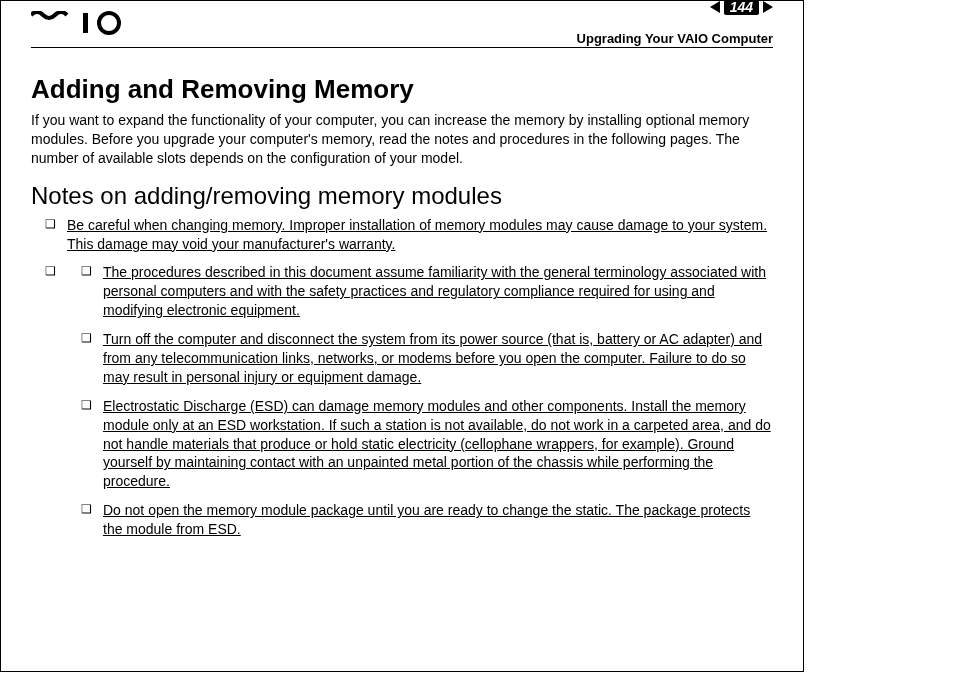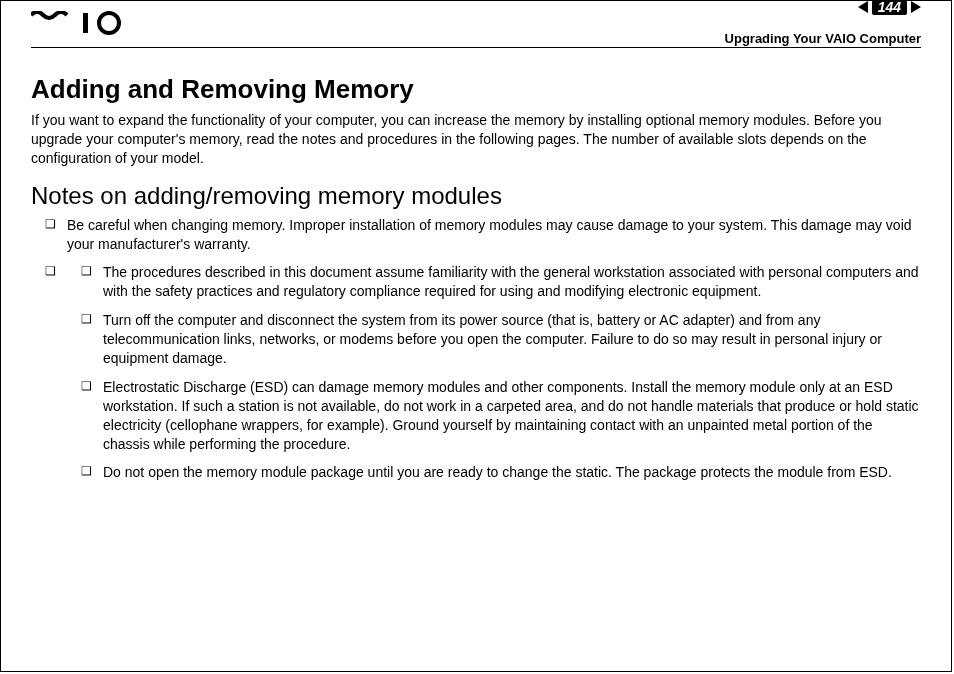--- a/index.html
+++ b/index.html
@@ -6,21 +6,21 @@
   body{
     width:954px;height:674px;
     font-family:Arial,Helvetica,sans-serif;
     color:#000;
     background:#fff;
     box-sizing:border-box;
     position:relative;
   }
   .page{
     border:1px solid #000;
-    width:952px;height:672px;
+    width:804px;height:672px;
     box-sizing:border-box;
     padding:0 30px 20px 30px;
   }
   
   .hdr{
     display:flex;
     justify-content:space-between;
     align-items:center;
     height:44px;
   }
@@ -81,20 +81,21 @@
   ul{
     list-style:none;
     padding:0;margin:0;
     font-size:14px;
     line-height:1.35;
   }
   ul.lv1>li{
     padding-left:36px;
     position:relative;
     margin-bottom:10px;
+    text-decoration:underline;
   }
   ul.lv2>li{
     padding-left:36px;
     position:relative;
     margin-bottom:10px;
   }
   ul li::before{
     content:"❑";
     position:absolute;
     left:14px;top:0;
@@ -132,21 +133,21 @@
   <h1>Adding and Removing Memory</h1>
 
   <p class="intro">If you want to expand the functionality of your computer, you can increase the memory by installing optional memory modules. Before you upgrade your computer's memory, read the notes and procedures in the following pages. The number of available slots depends on the configuration of your model.</p>
 
   <h2>Notes on adding/removing memory modules</h2>
 
   <ul class="lv1">
     <li>Be careful when changing memory. Improper installation of memory modules may cause damage to your system. This damage may void your manufacturer's warranty.</li>
     <li>
       <ul class="lv2">
-        <li>The procedures described in this document assume familiarity with the general workstation associated with personal computers and with the safety practices and regulatory compliance required for using and modifying electronic equipment.</li>
+        <li>The procedures described in this document assume familiarity with the general terminology associated with personal computers and with the safety practices and regulatory compliance required for using and modifying electronic equipment.</li>
         <li>Turn off the computer and disconnect the system from its power source (that is, battery or AC adapter) and from any telecommunication links, networks, or modems before you open the computer. Failure to do so may result in personal injury or equipment damage.</li>
         <li>Electrostatic Discharge (ESD) can damage memory modules and other components. Install the memory module only at an ESD workstation. If such a station is not available, do not work in a carpeted area, and do not handle materials that produce or hold static electricity (cellophane wrappers, for example). Ground yourself by maintaining contact with an unpainted metal portion of the chassis while performing the procedure.</li>
         <li>Do not open the memory module package until you are ready to change the static. The package protects the module from ESD.</li>
       </ul>
     </li>
   </ul>
 
 </div>
 
 </body></html>

